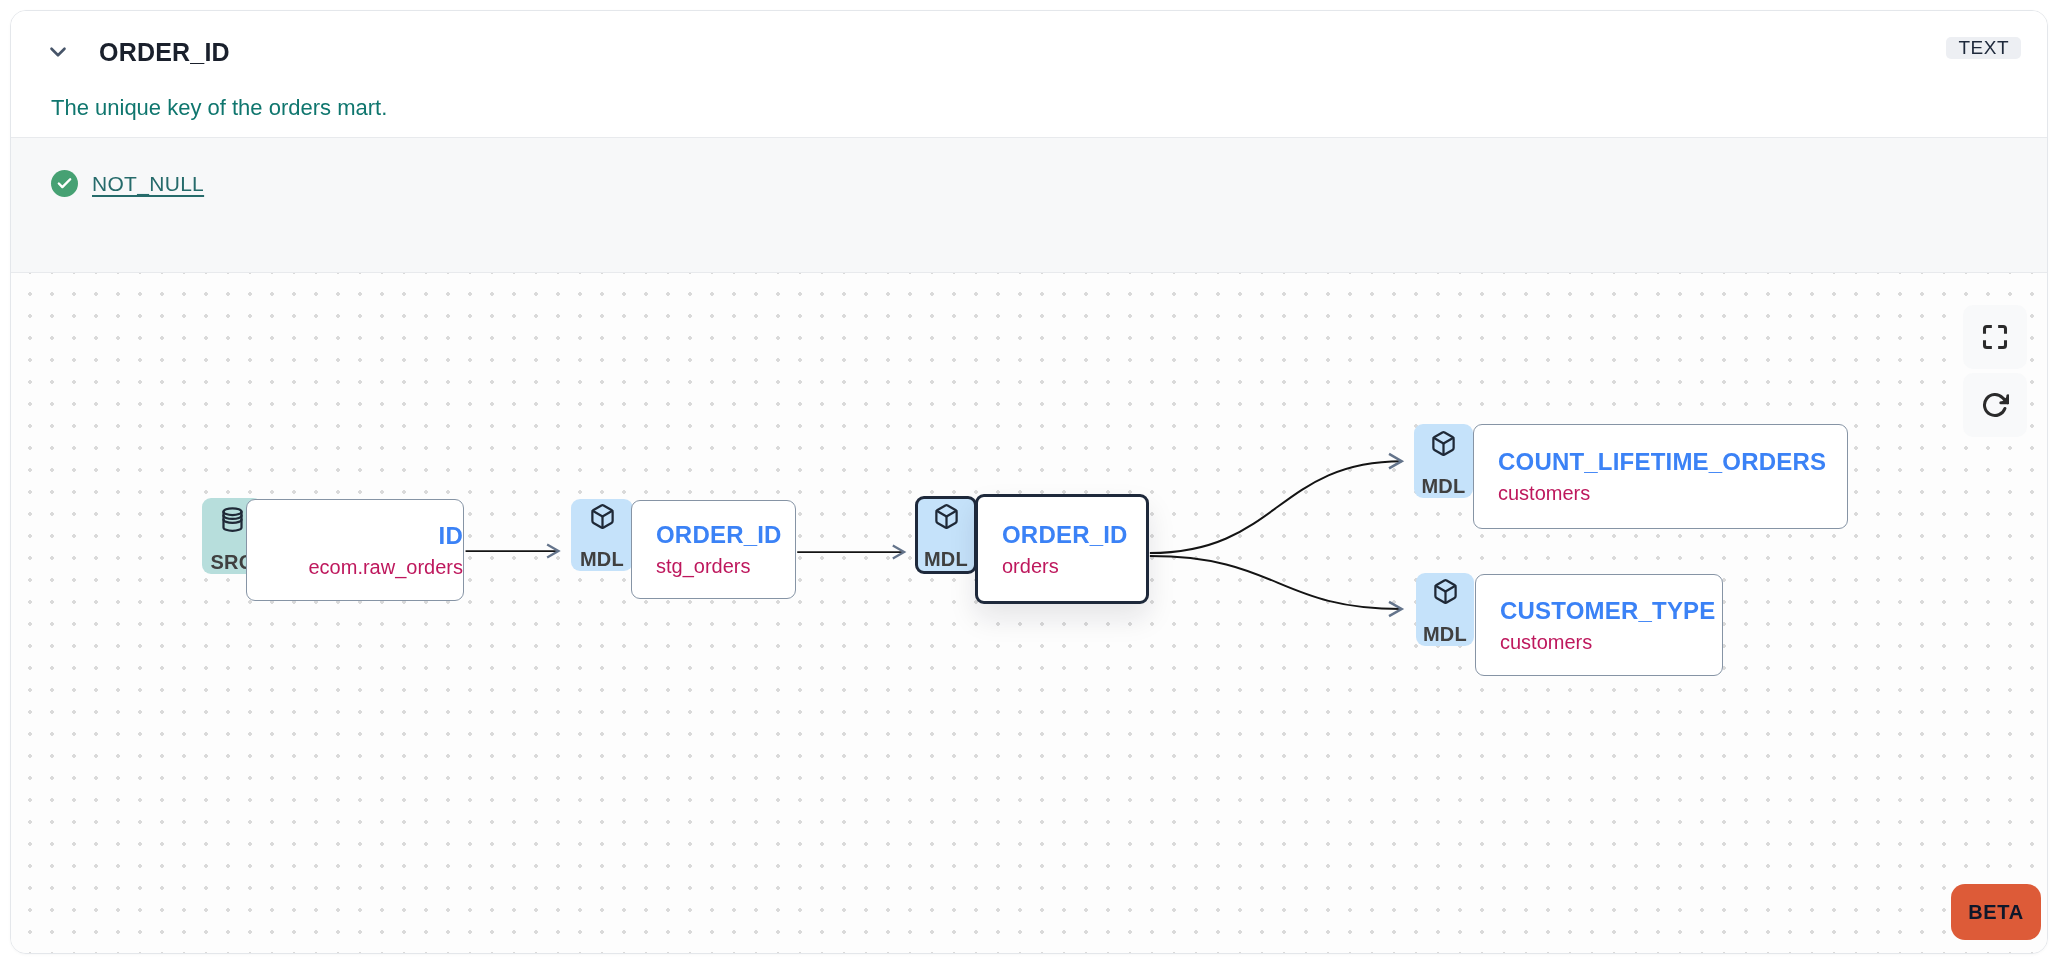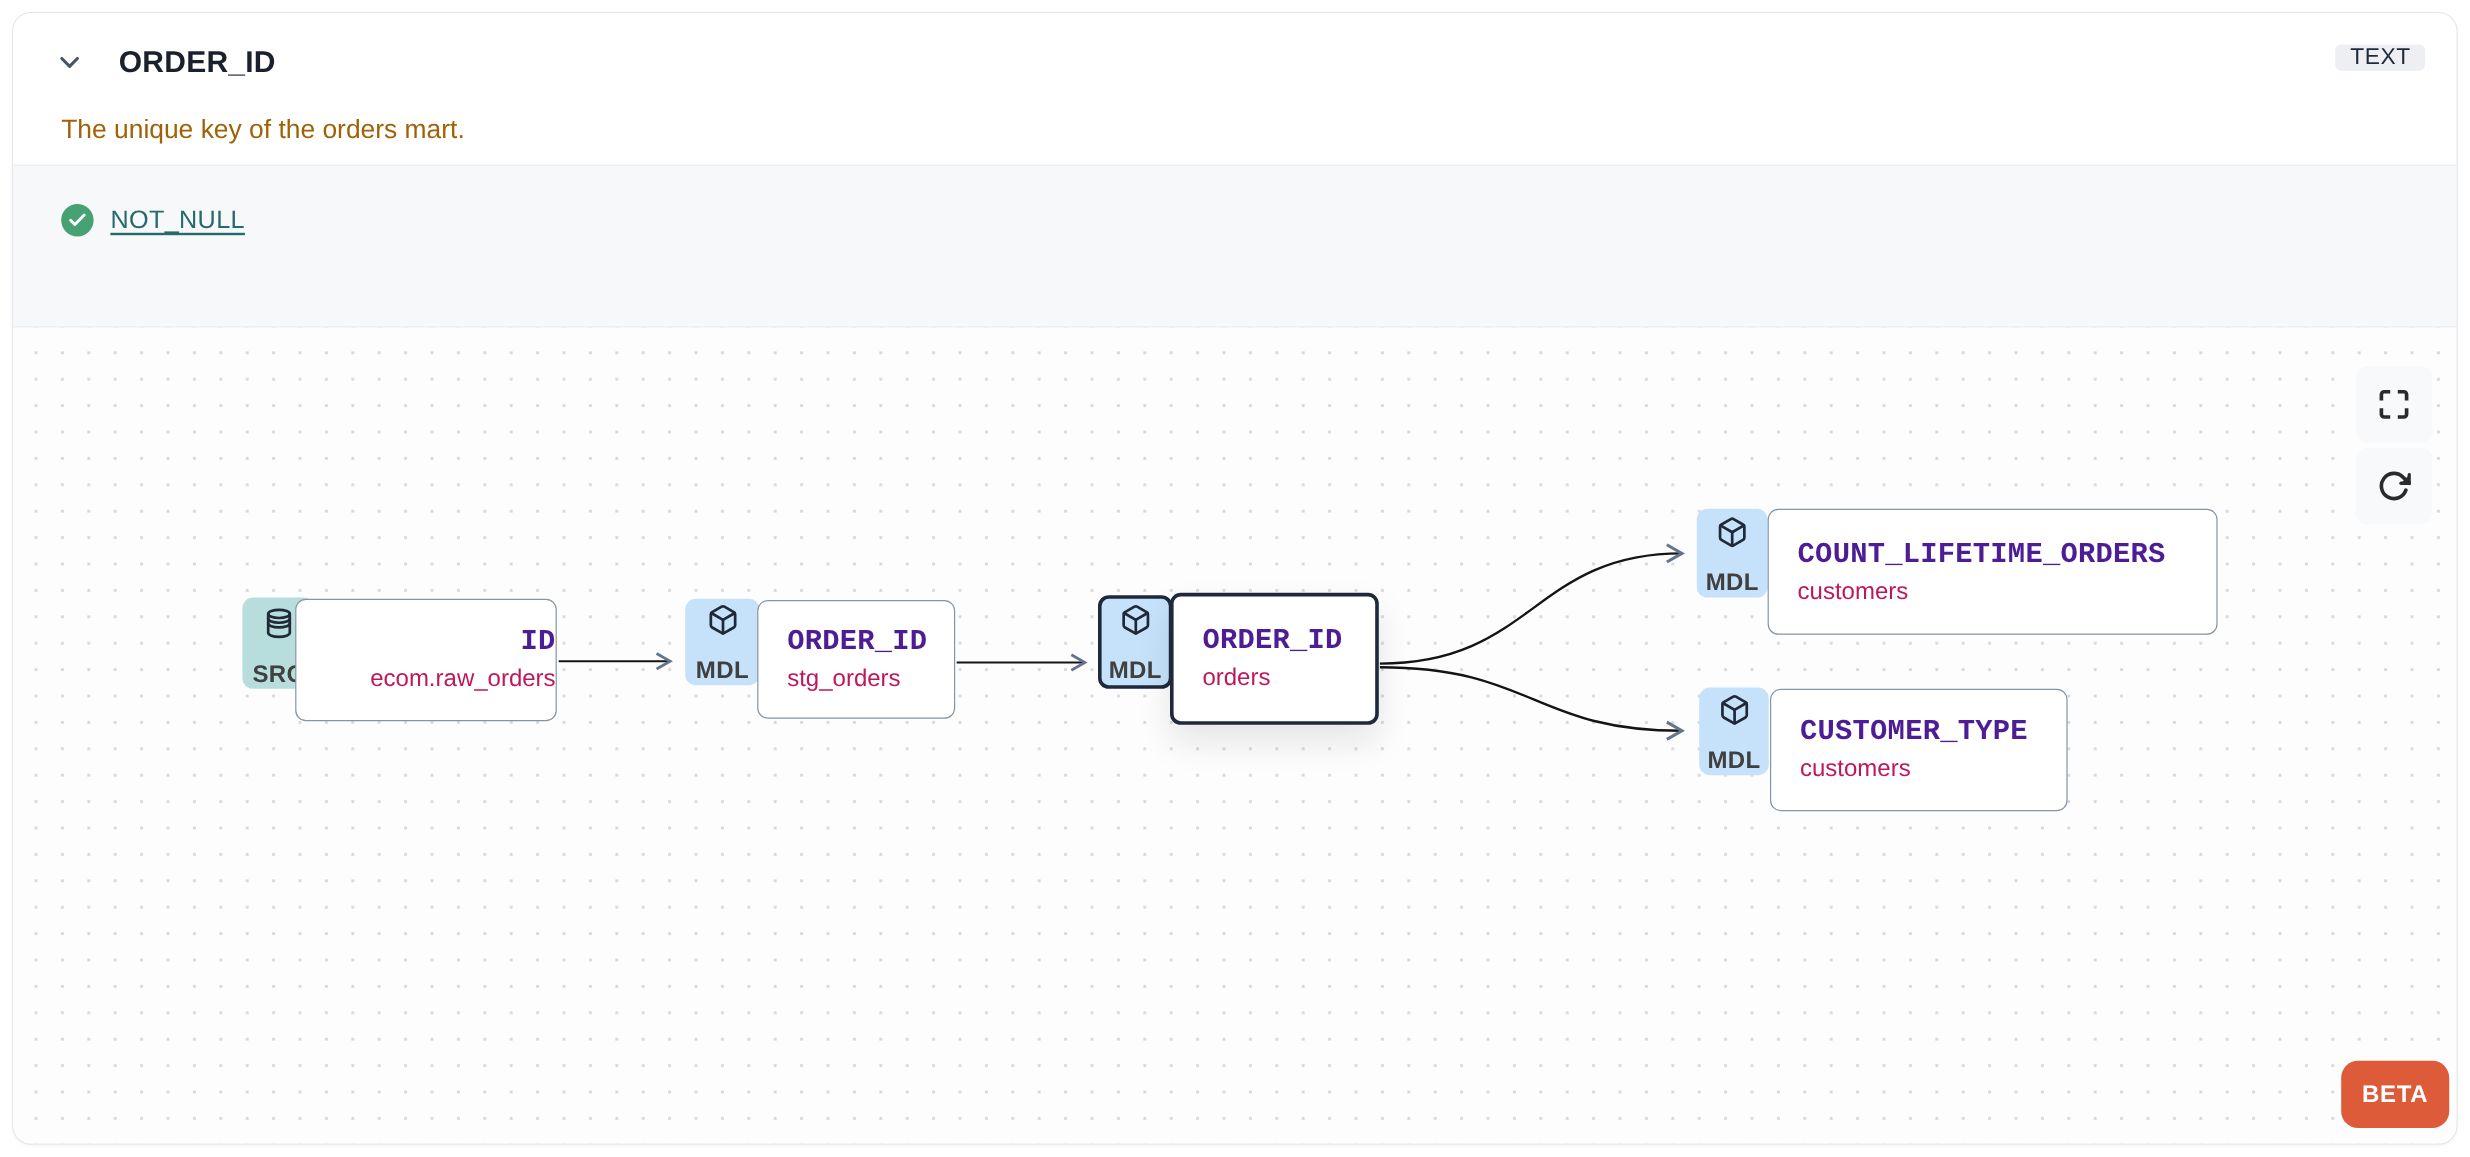--- a/index.html
+++ b/index.html
@@ -12,21 +12,21 @@
   
   .hdr { position: relative; height: 126px; background: #ffffff; padding: 24px 30px 0 30px; }
   .hdr-row { display: flex; align-items: center; gap: 24px; }
   .chev-btn { background: none; border: none; cursor: pointer; display: flex; align-items: center; padding: 4px; }
   .title { font-size: 25px; font-weight: 700; color: #1a202c; letter-spacing: 0.2px; }
   .type-badge {
     position: absolute; right: 26px; top: 26px;
     background: #edeff3; color: #1e293b; font-size: 19px; font-weight: 500;
     padding: 0 12px; border-radius: 5px; letter-spacing: 0.5px;
   }
-  .desc { margin-top: 26px; margin-left: 10px; font-size: 22px; color: #a16207; }
+  .desc { margin-top: 26px; margin-left: 10px; font-size: 22px; color: #0f766e; }
   
   .tests {
     height: 136px; background: #f7f8f9; border-top: 1px solid #e8eaed; border-bottom: 1px solid #e8eaed;
     padding: 32px 40px; display: flex; flex-direction: column; justify-content: space-between;
   }
   .test-row { display: flex; align-items: center; gap: 14px; }
   .check-circle { width: 27px; height: 27px; border-radius: 50%; background: #46a173; display: flex; align-items: center; justify-content: center; flex: none; }
   .test-link { font-size: 21px; font-weight: 500; color: #266b6b; text-decoration: underline; text-underline-offset: 4px; letter-spacing: 0.3px; cursor: pointer; }
   
   .canvas {
@@ -40,31 +40,31 @@
     align-items: center; justify-content: flex-end; gap: 18px; color: #404040; z-index: 1;
   }
   .node-badge .blabel { font-size: 20px; font-weight: 600; letter-spacing: 0.3px; }
   .badge-src { background: #b7dedc; margin-left: 14px; }
   .badge-mdl { background: #c5e2fa; }
   .node-box {
     position: absolute; background: #ffffff; border: 1.5px solid #8694a5; border-radius: 9px;
     display: flex; flex-direction: column; justify-content: center; gap: 6px;
     padding-left: 24px; z-index: 2; cursor: pointer;
   }
-  .node-title { font-size: 24px; font-weight: 600; color: #4c1d95; letter-spacing: 0.2px; white-space: nowrap; font-family: Liberation Mono, monospace; }
+  .node-title { font-size: 24px; font-weight: 600; color: #3b82f6; letter-spacing: 0.2px; white-space: nowrap; }
   .node-sub { font-size: 20px; color: #be185d; white-space: nowrap; }
   .selected .node-box, .selected.node-box { border: 3.5px solid #1e293b; box-shadow: 0 14px 28px rgba(15,23,42,0.10); }
   .selected-badge { border: 3.5px solid #1e293b; }
   .ctrl-btn {
     position: absolute; width: 64px; height: 64px; border-radius: 10px; border: none;
     background: #f8f9fa; display: flex; align-items: center; justify-content: center; cursor: pointer;
   }
   .beta-badge {
     position: absolute; left: 1940px; top: 611px; width: 90px; height: 56px;
-    background: #dd5b38; color: #ffffff; border-radius: 14px;
+    background: #dd5b38; color: #0f172a; border-radius: 14px;
     display: flex; align-items: center; justify-content: center;
     font-size: 20px; font-weight: 700; letter-spacing: 0.6px;
   }
   svg { display: block; }
 </style>
 </head>
 <body>
 
 <div class="card">
 

